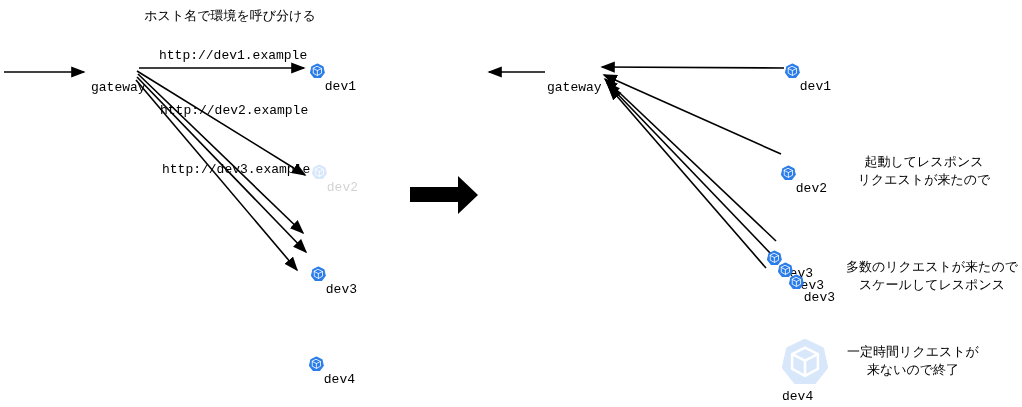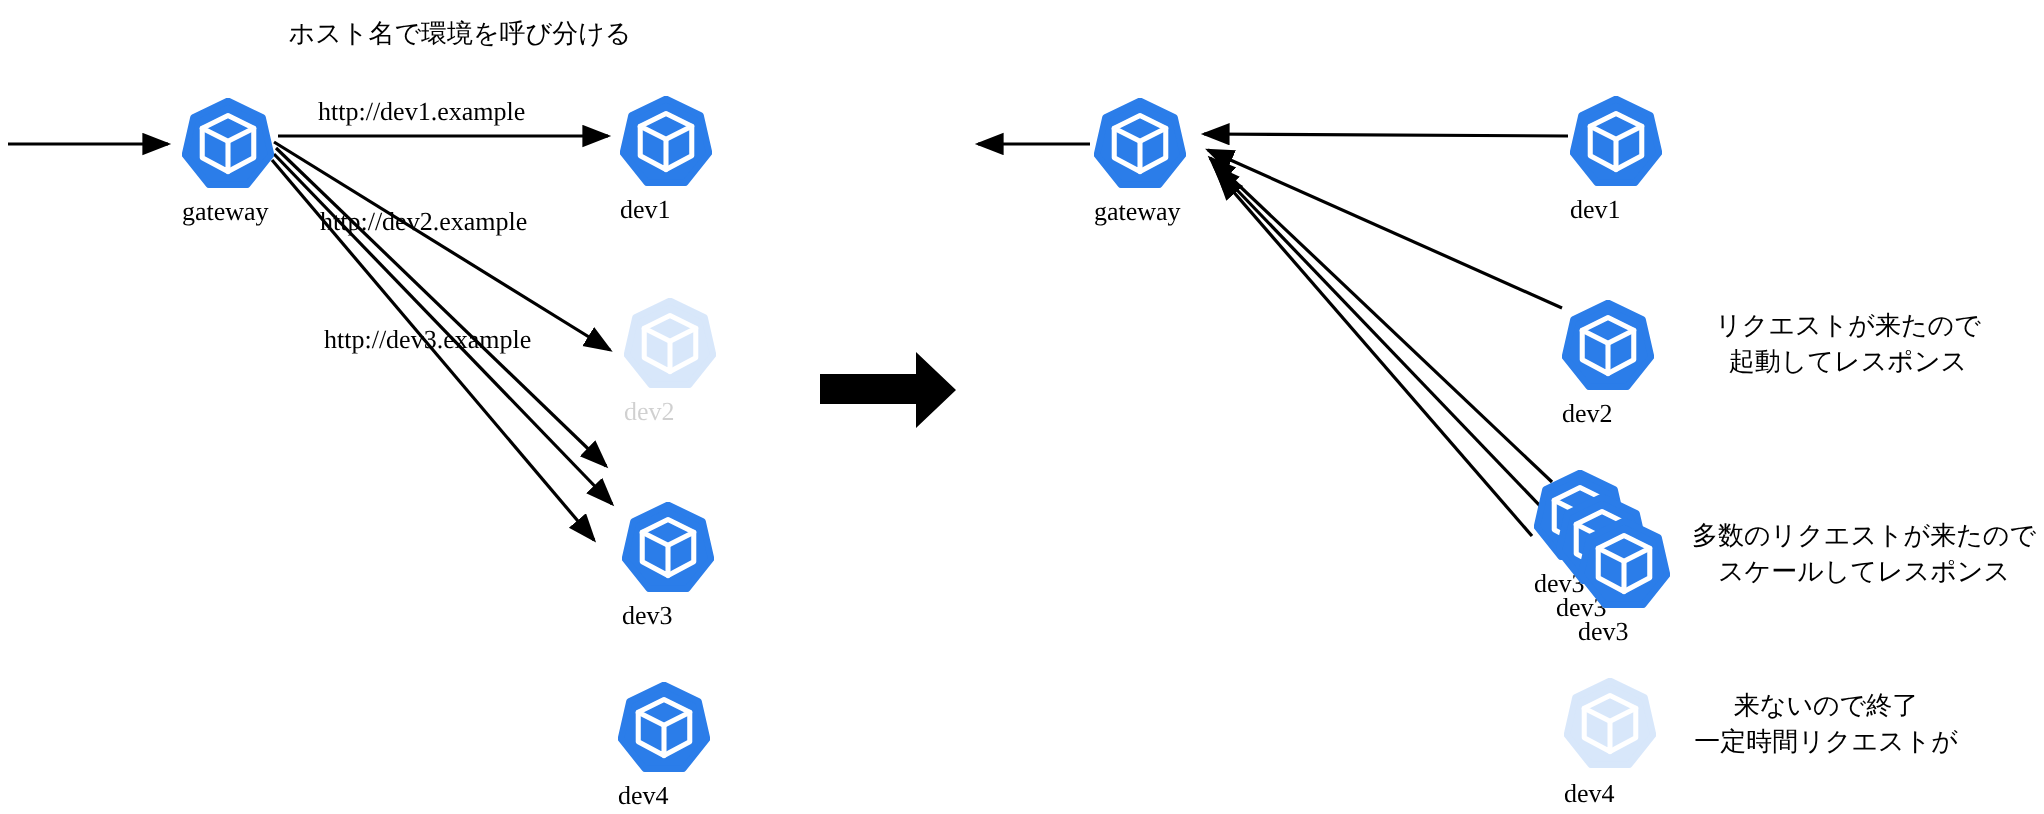--- a/index.html
+++ b/index.html
@@ -1,22 +1,22 @@
 <!DOCTYPE html>
 <html><head>
 <meta charset="utf-8">
 <style>
   html,body{margin:0;padding:0;background:#fff;}
   .canvas{
     position:relative;width:1022px;height:407px;background:#fff;overflow:hidden;
-    font-family:Liberation Serif, serif;color:#000;
+    font-family:Liberation Mono, monospace;color:#000;
   }
   .edges{position:absolute;left:0;top:0;width:1022px;height:407px;}
   .title{position:absolute;font-size:13px;line-height:18px;text-align:center;white-space:nowrap;}
-  .node{position:absolute;width:46px;display:flex;flex-direction:column;align-items:flex-start;}
+  .node{position:absolute;width:46px;display:flex;align-items:flex-end;}
   .node svg{width:46px;height:46px;display:block;}
   .node .nlabel{margin-top:4px;font-size:13px;line-height:14px;white-space:nowrap;}
   .node.faded{opacity:0.18;}
   .edge-label{position:absolute;font-size:13px;line-height:15px;text-align:left;white-space:nowrap;}
   .annotation{position:absolute;font-size:13px;line-height:17.5px;text-align:center;white-space:nowrap;}
   .z1{z-index:1}.z2{z-index:2}.z3{z-index:3}
 </style>
 </head>
 <body>
 
@@ -139,25 +139,25 @@
   </div>
 
   <div class="node faded" style="left:782px;top:339px">
     <svg viewBox="0 0 100 100">
         <use href="#pod"></use>
       </svg>
   </div>
   <div class="edge-label" style="left:782px;top:389px;width:46px">dev4</div>
 
   <div class="annotation" style="left:838px;top:154px;width:172px">
+    <div>起動してレスポンス</div>
     <div>リクエストが来たので</div>
-    <div>起動してレスポンス</div>
   </div>
   <div class="annotation" style="left:840px;top:259px;width:184px">
     <div>多数のリクエストが来たので</div>
     <div>スケールしてレスポンス</div>
   </div>
   <div class="annotation" style="left:828px;top:344px;width:170px">
+    <div>一定時間リクエストが</div>
     <div>来ないので終了</div>
-    <div>一定時間リクエストが</div>
   </div>
 
 </div>
 
 </body></html>

